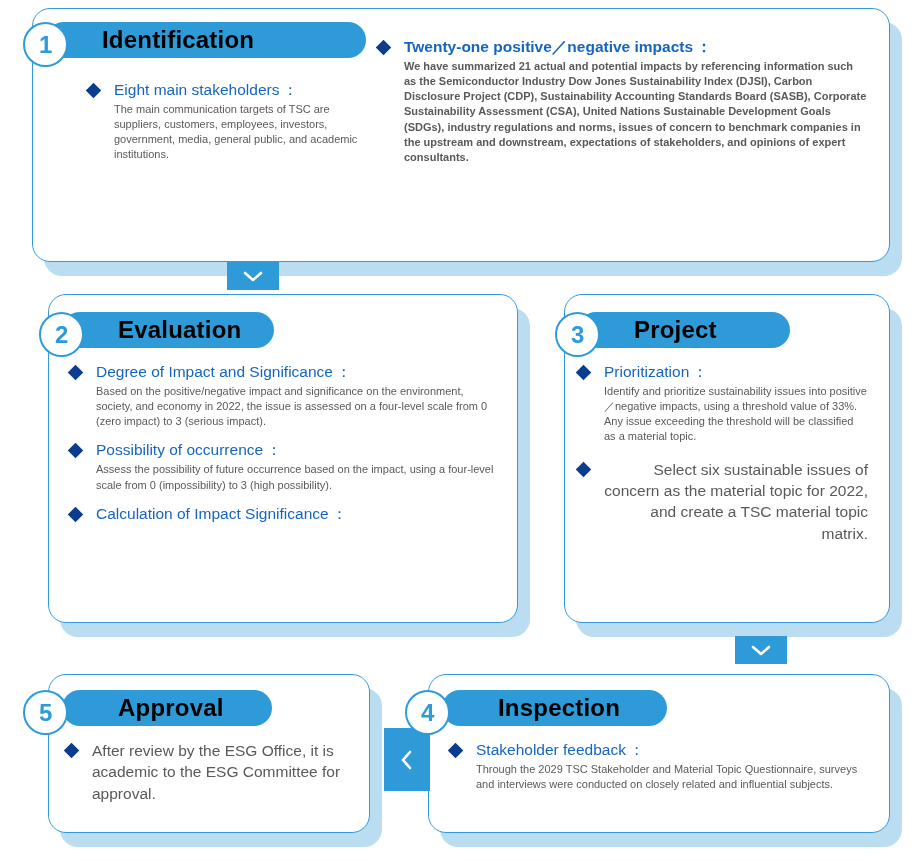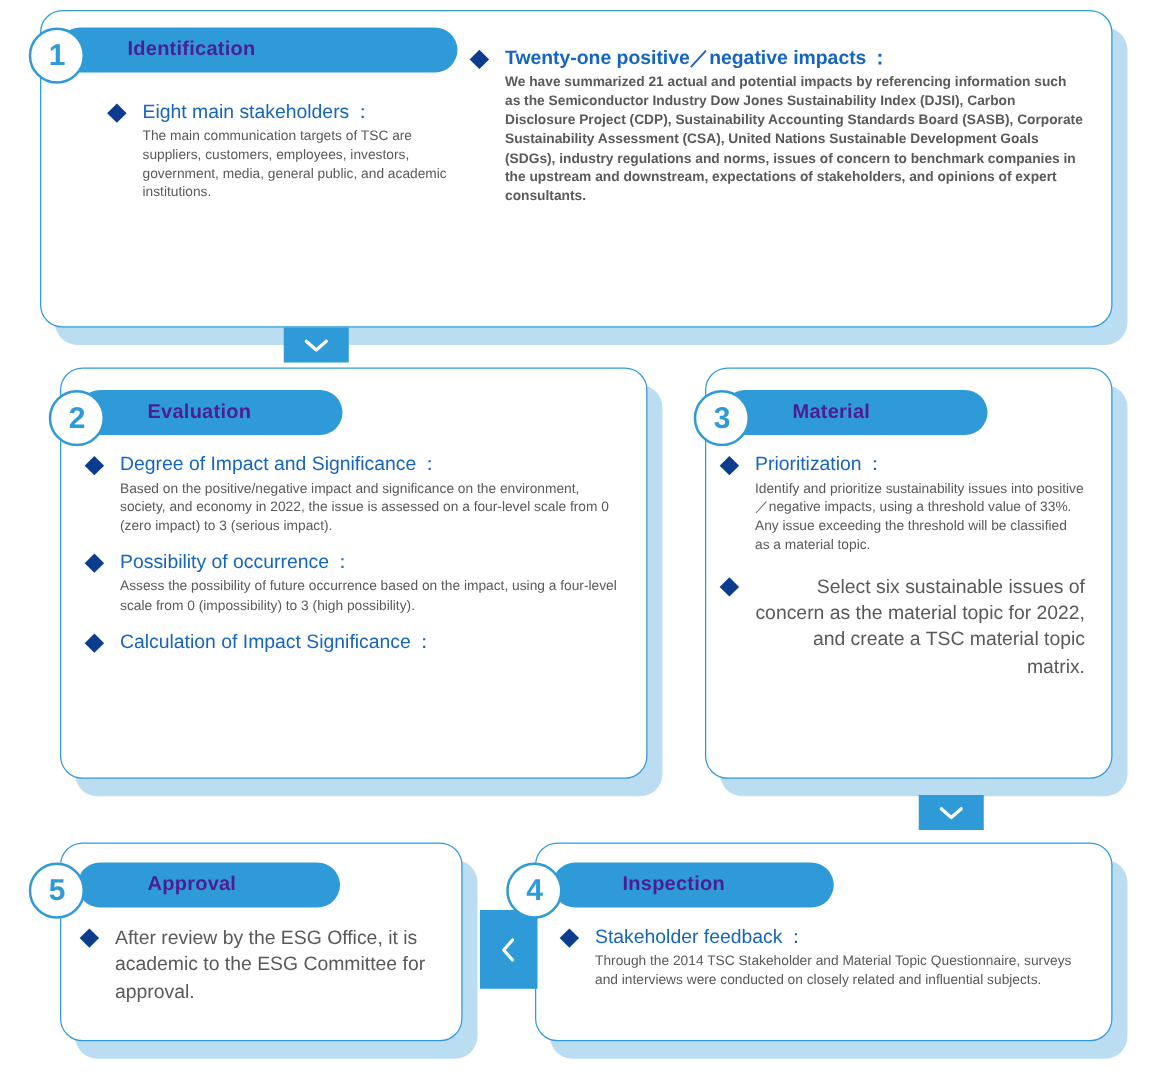--- a/index.html
+++ b/index.html
@@ -51,22 +51,22 @@
   
   .pill{
     position:absolute;
     height:36px;
     background:#2E9BD8;
     border-radius:18px;
     z-index:5;
     display:flex;align-items:center;
   }
   .pill span{
-    color:#4c1d95;
-    font-size:16px;
+    color:#000000;
+    font-size:24px;
     font-weight:bold;
     padding-left:56px;
     letter-spacing:0.2px;
     white-space:nowrap;
   }
 
   
   .content{
     position:absolute;
     z-index:7;
@@ -183,21 +183,21 @@
       <div class="bullet-row">
         <div class="dia"></div>
         <div class="bhead"><span>Calculation of Impact Significance</span><span class="colon">：</span></div>
       </div>
     </div>
   </div>
 
   <div class="card-shadow" style="left:576px;top:308px;width:326px;height:329px;"></div>
   <div class="card" style="left:564px;top:294px;width:326px;height:329px;"></div>
   <div class="pill" style="left:578px;top:312px;width:212px;">
-    <span>Material</span>
+    <span>Project</span>
   </div>
   <div class="badge" style="left:555px;top:312px;">
     <span>3</span>
   </div>
 
   <div class="content" style="left:578px;top:362px;width:290px;">
     <div class="blk">
       <div class="bullet-row">
         <div class="dia"></div>
         <div class="bhead"><span>Prioritization</span><span class="colon">：</span></div>
@@ -250,17 +250,17 @@
   <div class="badge" style="left:405px;top:690px;">
     <span>4</span>
   </div>
 
   <div class="content" style="left:450px;top:740px;width:425px;">
     <div class="blk">
       <div class="bullet-row">
         <div class="dia"></div>
         <div class="bhead"><span>Stakeholder feedback</span><span class="colon">：</span></div>
       </div>
-      <div class="btext">Through the 2014 TSC Stakeholder and Material Topic Questionnaire, surveys and interviews were conducted on closely related and influential subjects.</div>
+      <div class="btext">Through the 2029 TSC Stakeholder and Material Topic Questionnaire, surveys and interviews were conducted on closely related and influential subjects.</div>
     </div>
   </div>
 
 </div>
 
 </body></html>

